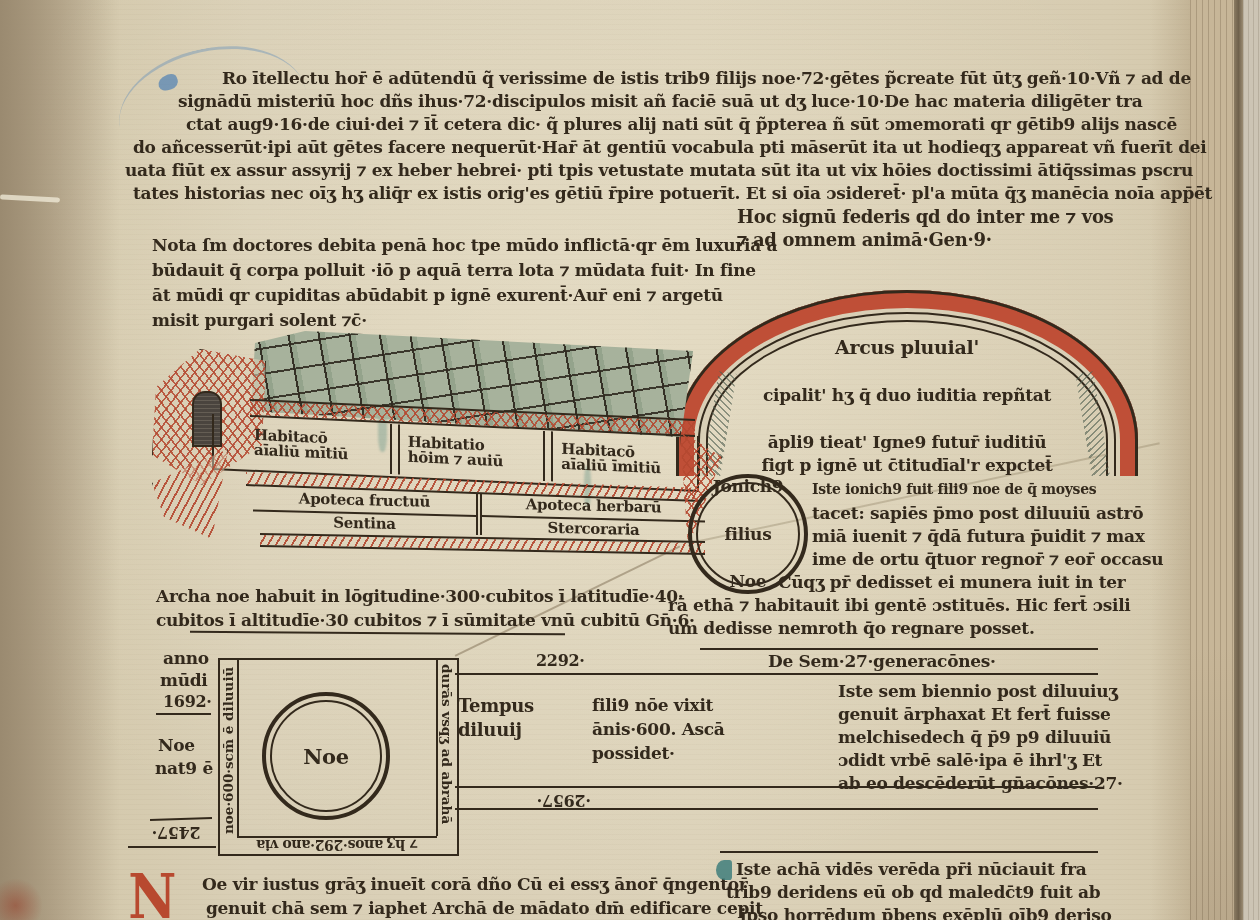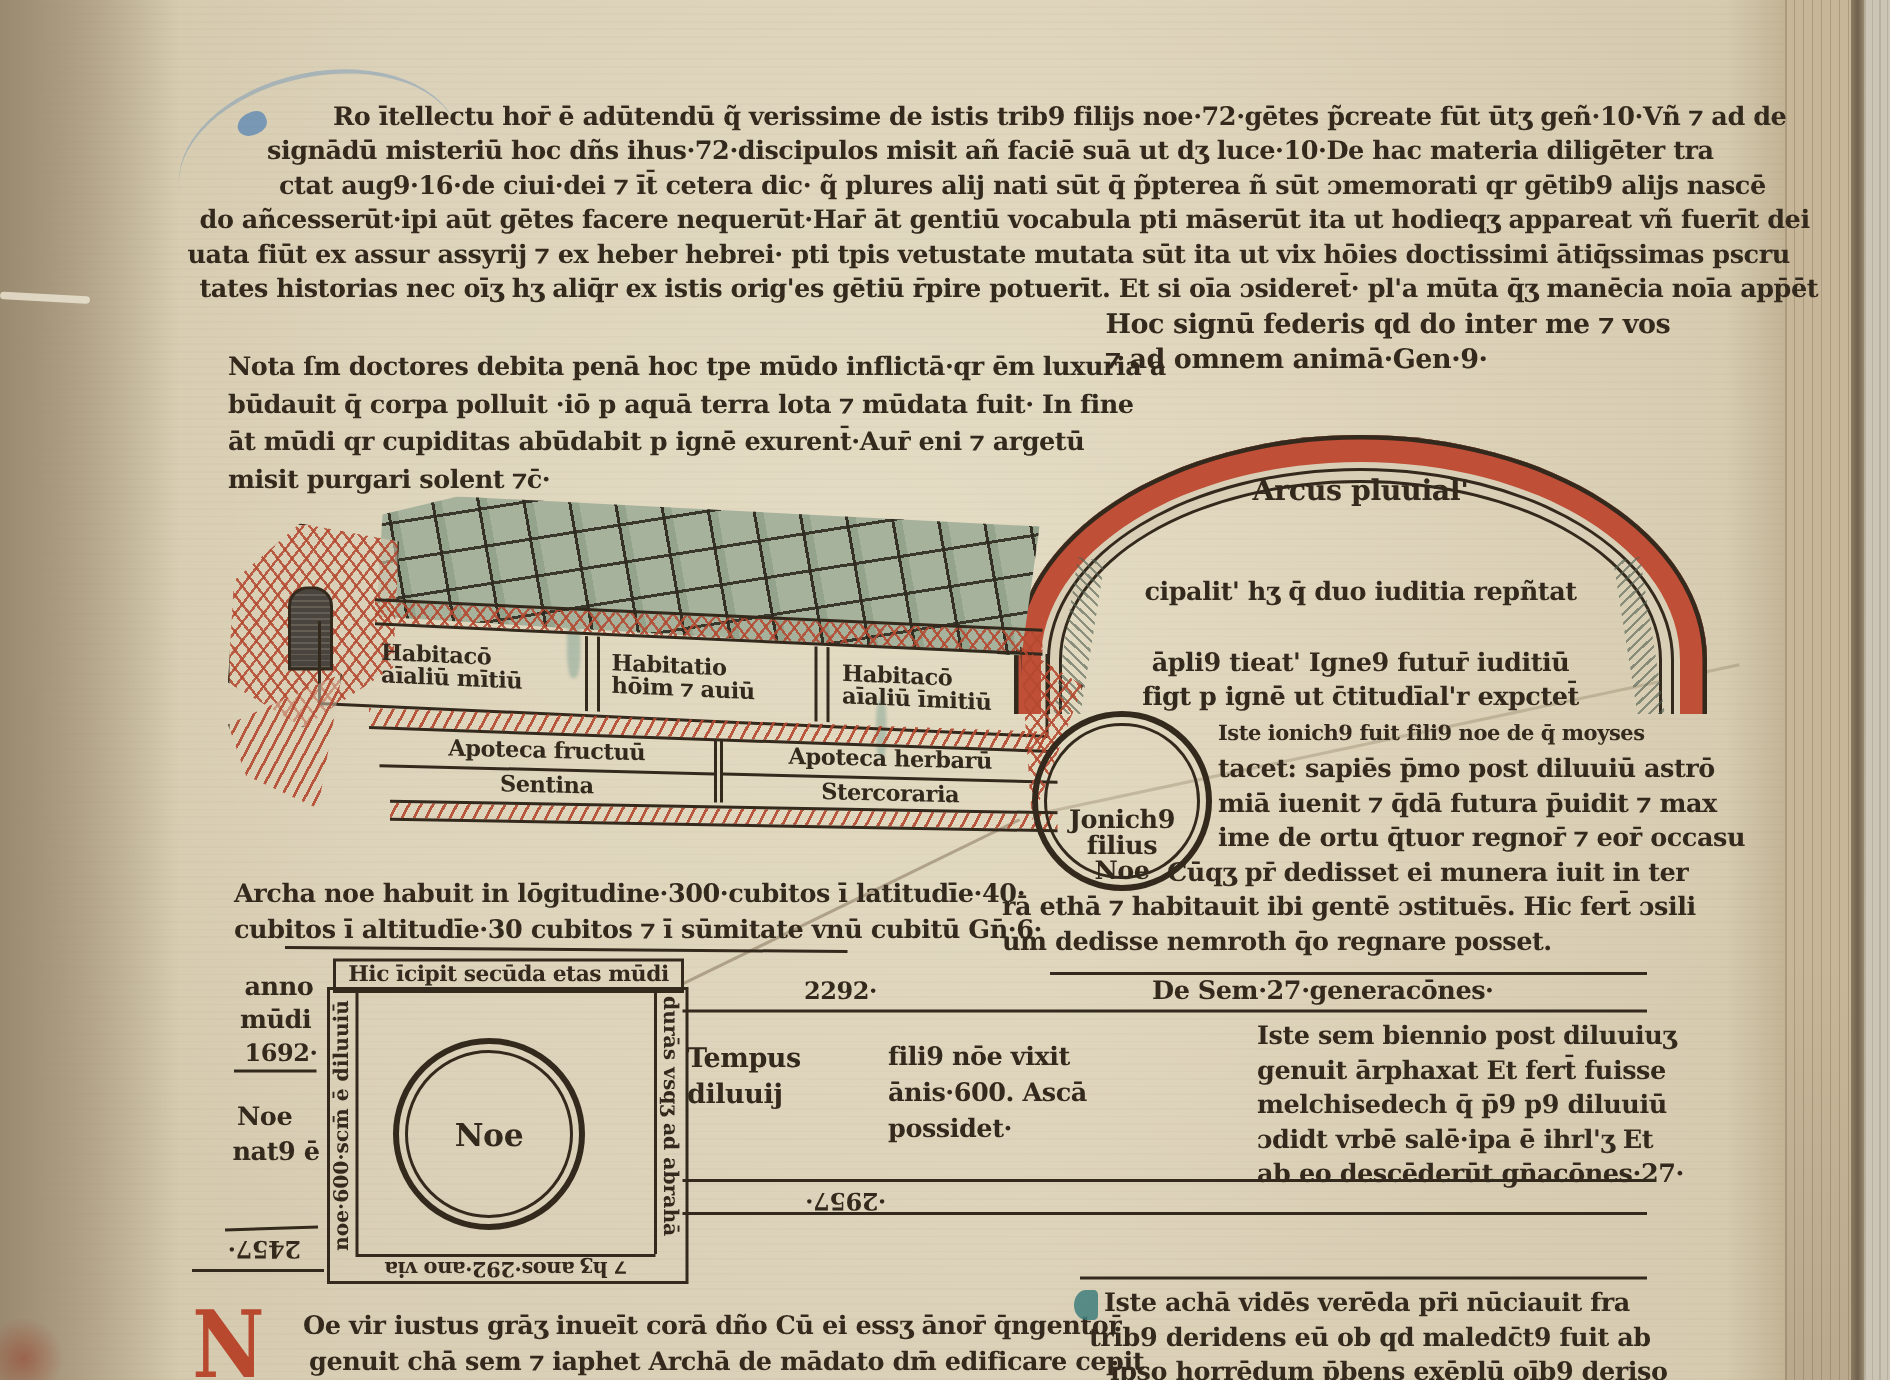--- a/index.html
+++ b/index.html
@@ -69,21 +69,21 @@
     <div class="t" style="left:152px;top:287px;font-size:17px">āt mūdi qr cupiditas abūdabit p ignē exurent̄·Aur̄ eni ⁊ argetū</div>
     <div class="t" style="left:152px;top:312px;font-size:17px">misit purgari solent ⁊c̄·</div>
   </div>
 
   <div style="position:absolute;left:676px;top:290px;width:462px;height:186px;overflow:hidden;">
     <div style="position:absolute;left:0;top:0;width:462px;height:240px;
       border-radius:231px 231px 0 0 / 150px 150px 0 0;
       box-shadow: inset 0 0 0 3px #33291c, inset 0 0 0 18px #bf4f37, inset 0 0 0 22px #d9cfb6, inset 0 0 0 24px #33291c, inset 0 0 0 30px #d9cfb6, inset 0 0 0 32px #33291c;"></div>
     <div style="position:absolute;left:34px;top:82px;width:18px;height:110px;transform:rotate(9deg);background-image:repeating-linear-gradient(35deg, rgba(80,95,80,.6) 0 1.5px, rgba(0,0,0,0) 1.5px 5px);"></div>
     <div style="position:absolute;left:408px;top:82px;width:18px;height:110px;transform:rotate(-9deg);background-image:repeating-linear-gradient(-35deg, rgba(80,95,80,.6) 0 1.5px, rgba(0,0,0,0) 1.5px 5px);"></div>
-    <div class="t c" style="left:0;top:28px;width:462px;font-size:19px;white-space:nowrap">Arcus pluuial'</div>
+    <div class="t c" style="left:0;top:48px;width:462px;font-size:19px;white-space:nowrap">Arcus pluuial'</div>
     <div class="t c" style="left:0;top:97px;width:462px;font-size:17px">cipalit' hʒ q̄ duo iuditia repñtat</div>
     <div class="t c" style="left:0;top:144px;width:462px;font-size:17px">āpli9 tieat' Igne9 futur̄ iuditiū</div>
     <div class="t c" style="left:0;top:167px;width:462px;font-size:17px">figt p ignē ut c̄titudīal'r expctet̄</div>
   </div>
 
   <div style="position:absolute;left:150px;top:325px;width:560px;height:222px;">
     <div class="roofpat" style="position:absolute;left:95px;top:0;width:450px;height:115px;clip-path:polygon(10px 18px, 60px 6px, 448px 26px, 436px 112px, 6px 86px);"></div>
     <div class="xred" style="position:absolute;left:0;top:22px;width:118px;height:140px;background-color:rgba(217,207,182,.6);clip-path:polygon(50px 2px,116px 14px,112px 98px,52px 138px,2px 108px,6px 40px);box-shadow:inset 0 0 0 3px #33291c;"></div>
     <div style="position:absolute;left:42px;top:66px;width:26px;height:52px;background:#4a443e;border:2.5px solid #33291c;border-radius:13px 13px 0 0;background-image:repeating-linear-gradient(0deg,rgba(180,170,150,.25) 0 1px,rgba(0,0,0,0) 1px 4px);"></div>
     <div class="xred" style="position:absolute;left:100px;top:84px;width:445px;height:14px;transform:skewY(2.6deg);border-top:2px solid #33291c;border-bottom:2px solid #33291c;"></div>
@@ -111,21 +111,21 @@
       <div class="t c" style="position:static;font-size:15px;align-self:center;grid-column:1;border-top:2px solid #33291c;padding-top:2px">Sentina</div>
       <div class="t c" style="position:static;font-size:15px;align-self:center;grid-column:3;border-top:2px solid #33291c;padding-top:2px">Stercoraria</div>
     </div>
     <div class="hred" style="position:absolute;left:110px;top:212px;width:445px;height:10px;transform:skewY(1deg);border-top:2px solid #33291c;border-bottom:2px solid #33291c;"></div>
     <div class="hred" style="position:absolute;left:0;top:118px;width:80px;height:100px;clip-path:polygon(78px 6px,62px 96px,14px 74px,2px 40px);box-shadow:inset 0 0 0 3px #33291c;background-color:rgba(217,207,182,.5);"></div>
     <div class="xred" style="position:absolute;left:528px;top:100px;width:46px;height:126px;clip-path:polygon(2px 6px,44px 32px,10px 122px);box-shadow:inset 0 0 0 3px #33291c;"></div>
   </div>
 
   <div class="ring" style="left:688px;top:474px;width:112px;height:112px;">
     <div class="ring-in"></div>
-    <div style="position:absolute;inset:0;display:flex;flex-direction:column;justify-content:flex-end;align-items:center;">
+    <div style="position:absolute;inset:0;display:flex;flex-direction:column;justify-content:space-between;align-items:center;">
       <div class="t" style="position:static;font-size:17px">Jonich9</div>
       <div class="t" style="position:static;font-size:17px">filius</div>
       <div class="t" style="position:static;font-size:17px">Noe</div>
     </div>
   </div>
   <div>
     <div class="t" style="left:812px;top:482px;font-size:14px">Iste ionich9 fuit fili9 noe de q̄ moyses</div>
     <div class="t" style="left:812px;top:505px;font-size:17px">tacet: sapiēs p̄mo post diluuiū astrō</div>
     <div class="t" style="left:812px;top:528px;font-size:17px">miā iuenit ⁊ q̄dā futura p̄uidit ⁊ max</div>
     <div class="t" style="left:812px;top:551px;font-size:17px">ime de ortu q̄tuor regnor̄ ⁊ eor̄ occasu</div>
@@ -133,23 +133,20 @@
     <div class="t" style="left:668px;top:597px;font-size:17px">rā ethā ⁊ habitauit ibi gentē ɔstituēs. Hic fert̄ ɔsili</div>
     <div class="t" style="left:668px;top:620px;font-size:17px">um dedisse nemroth q̄o regnare posset.</div>
   </div>
 
   <div>
     <div class="t" style="left:156px;top:588px;font-size:17px">Archa noe habuit in lōgitudine·300·cubitos ī latitudīe·40·</div>
     <div class="t" style="left:156px;top:612px;font-size:17px">cubitos ī altitudīe·30 cubitos ⁊ ī sūmitate vnū cubitū Gn̄·6·</div>
     <div class="rule" style="left:190px;top:632px;width:375px;height:1.5px;transform:rotate(.4deg);"></div>
   </div>
 
-  <div style="position:absolute;left:222px;top:639px;width:230px;height:19px;border:2px solid #33291c;display:flex;align-items:center;justify-content:center;">
-    <div class="t" style="position:static;font-size:14.5px">Hic īcipit secūda etas mūdi</div>
-  </div>
   <div style="position:absolute;left:218px;top:658px;width:237px;height:194px;border:2.5px solid #33291c;">
     <div class="vline" style="left:17px;top:0;height:176px;width:1.5px;"></div>
     <div class="vline" style="left:216px;top:0;height:176px;width:1.5px;"></div>
     <div class="rule" style="left:17px;top:176px;width:200px;height:1.5px;"></div>
     <div class="t vertU" style="left:2px;top:4px;height:170px;font-size:13.5px;letter-spacing:0">noe·600·scm̄ ē diluuiū</div>
     <div class="t vertD" style="left:219px;top:4px;height:170px;font-size:13.5px;letter-spacing:0">durās vsqʒ ad abrahā</div>
     <div class="t rot180 c" style="left:22px;top:178px;width:190px;font-size:14px">⁊ hʒ anos·292·ano via</div>
   </div>
   <div class="ring" style="left:262px;top:692px;width:120px;height:120px;">
     <div class="ring-in"></div>

